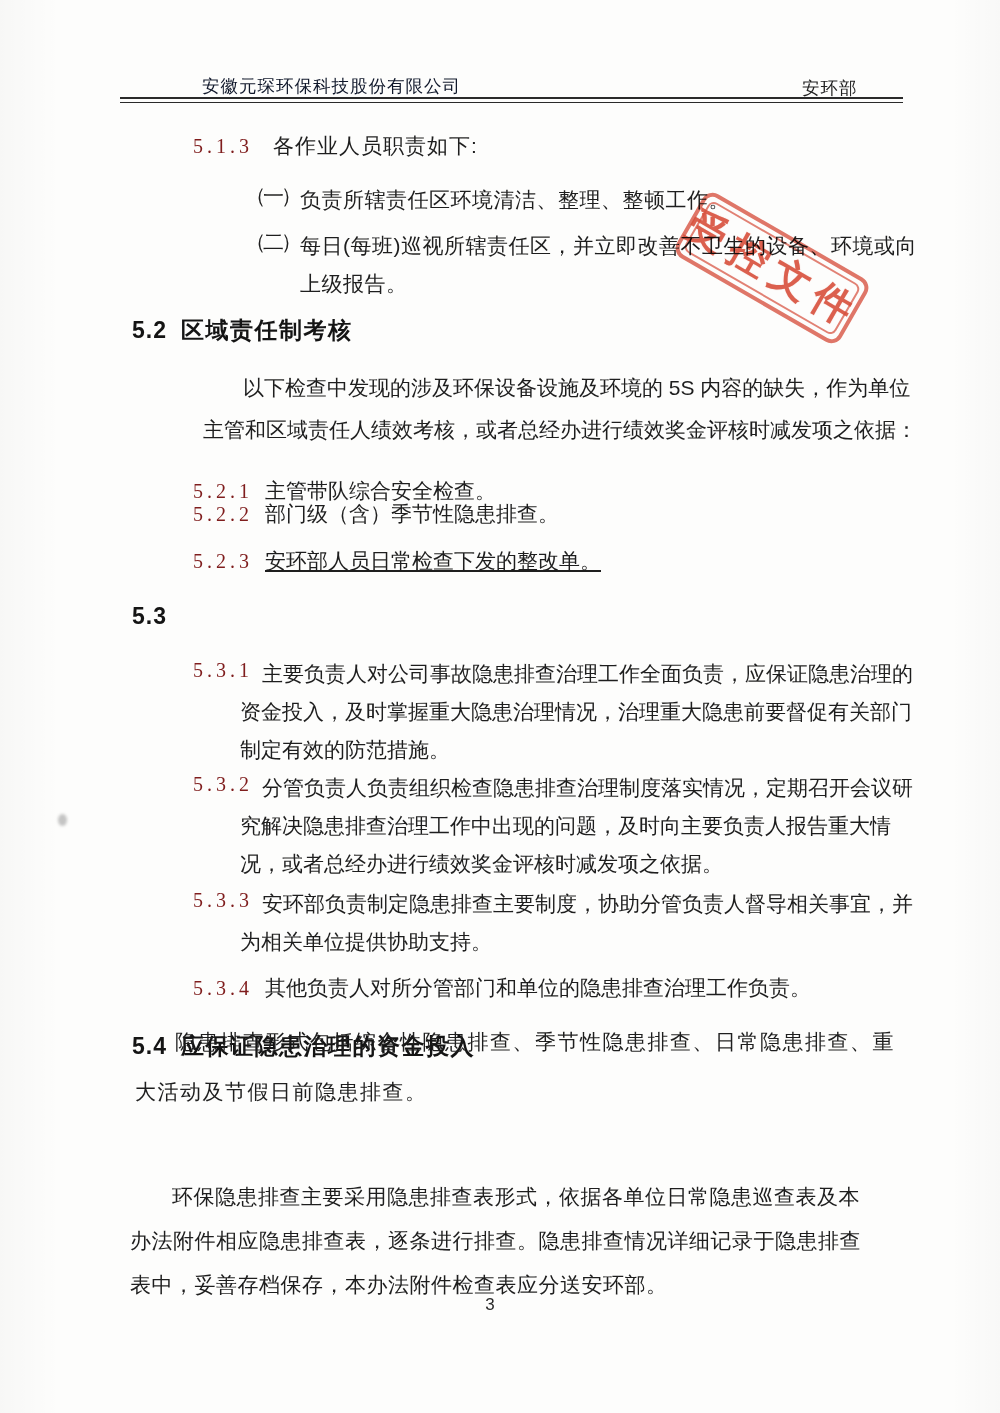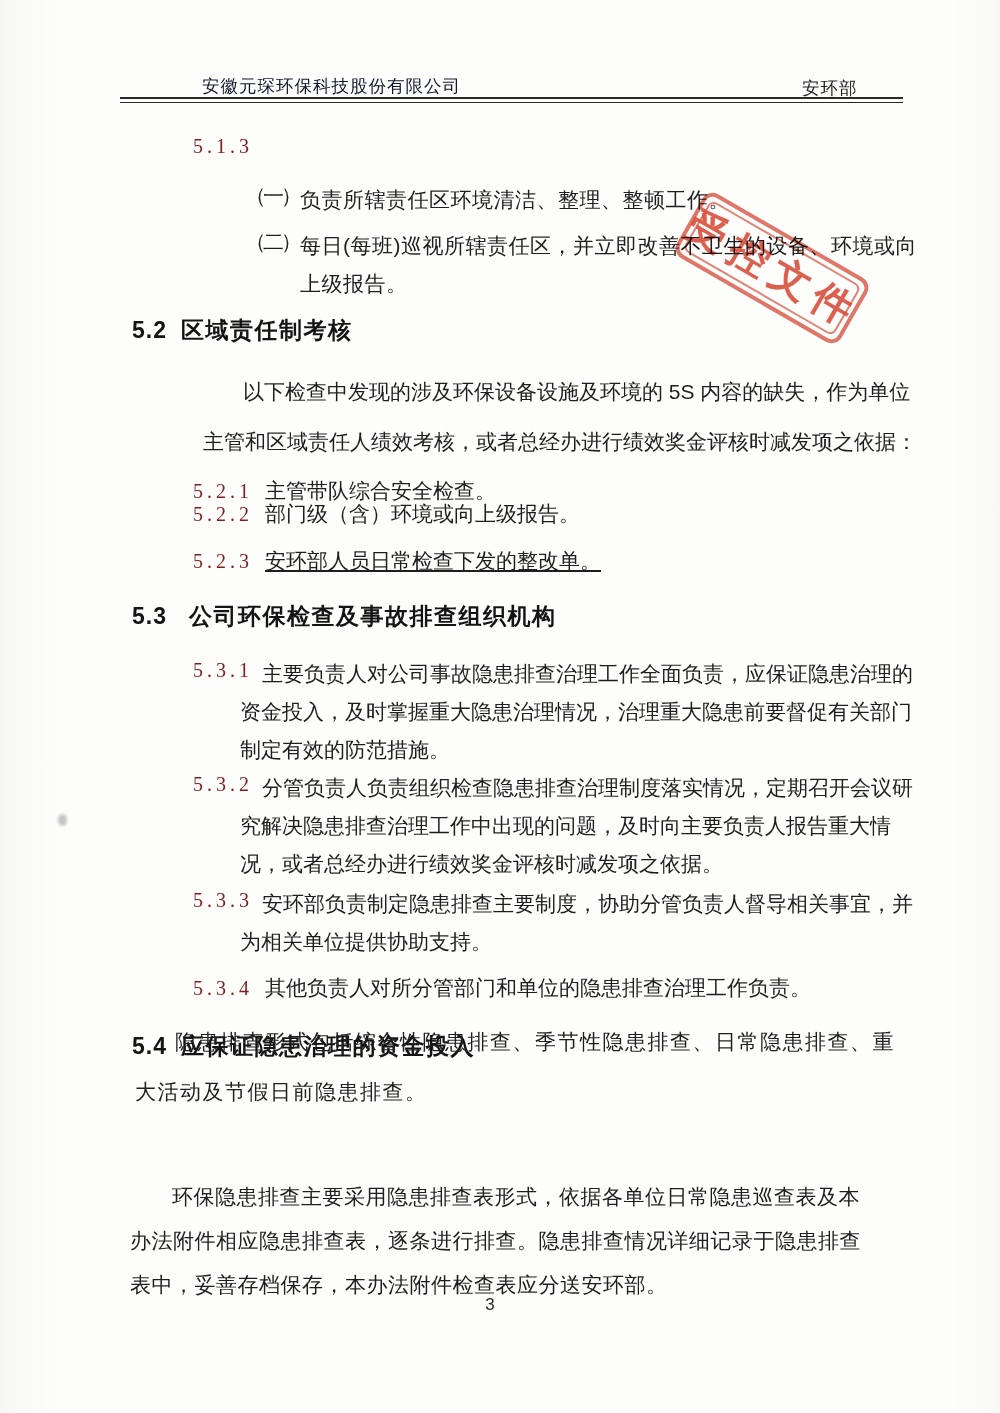--- a/index.html
+++ b/index.html
@@ -43,21 +43,21 @@
   .sub .subnum{position:absolute;left:0;top:0;letter-spacing:-3px;white-space:nowrap;}
   .sub .ctext{margin-left:55px;width:618px;line-height:38px;letter-spacing:0.5px;}
 
   
   .heading{left:132px;display:flex;align-items:baseline;font-weight:700;font-size:23px;color:#141414;}
   .heading .hnum{font-family:"Liberation Sans",sans-serif;margin-right:14px;letter-spacing:1px;}
   .heading .htitle{letter-spacing:1.5px;}
 
   
   .para{text-align:left;}
-  .p52{left:203px;top:367px;width:718px;line-height:50px;text-indent:40px;}
+  .p52{left:203px;top:367px;width:718px;line-height:42px;text-indent:40px;}
   .p54a{left:135px;top:1017px;width:775px;line-height:50px;text-indent:40px;letter-spacing:1.5px;}
   .p54b{left:130px;top:1175px;width:745px;line-height:44px;text-indent:42px;letter-spacing:0.5px;}
 
   
   .c513{top:131px;}
   .sub1{top:181px;}
   .sub2{top:227px;}
   .h52{top:315px;}
   .c521{top:476px;}
   .c522{top:499px;}
@@ -87,20 +87,21 @@
 <body>
 
 <div class="scan-tint"></div>
 
 <div class="hdr-company">安徽元琛环保科技股份有限公司</div>
 <div class="hdr-dept">安环部</div>
 <div class="hdr-rule"></div>
 
 <div class="blk clause c513">
   <span class="num-serif">5.1.3</span>
+  <div class="ctext">各作业人员职责如下:</div>
 </div>
 
 <div class="blk sub sub1">
   <span class="subnum">（一）</span>
   <div class="ctext">负责所辖责任区环境清洁、整理、整顿工作。</div>
 </div>
 
 <div class="blk sub sub2">
   <span class="subnum">（二）</span>
   <div class="ctext">每日(每班)巡视所辖责任区，并立即改善不卫生的设备、环境或向上级报告。</div>
@@ -113,31 +114,30 @@
 
 <div class="blk para p52">以下检查中发现的涉及环保设备设施及环境的 5S 内容的缺失，作为单位主管和区域责任人绩效考核，或者总经办进行绩效奖金评核时减发项之依据：</div>
 
 <div class="blk clause c521">
   <span class="num-serif">5.2.1</span>
   <div class="ctext">主管带队综合安全检查。</div>
 </div>
 
 <div class="blk clause c522">
   <span class="num-serif">5.2.2</span>
-  <div class="ctext">部门级（含）环境或向上级报告。</div>
+  <div class="ctext">部门级（含）季节性隐患排查。</div>
 </div>
 
 <div class="blk clause c523">
   <span class="num-serif">5.2.3</span>
   <div class="ctext">安环部人员日常检查下发的整改单。</div>
 </div>
 
 <div class="blk heading h53">
   <span class="hnum">5.3</span>
-  <span class="htitle">公司环保检查及事故排查组织机构</span>
 </div>
 
 <div class="blk clause multi c531">
   <span class="num-serif">5.3.1</span>
   <div class="ctext">主要负责人对公司事故隐患排查治理工作全面负责，应保证隐患治理的资金投入，及时掌握重大隐患治理情况，治理重大隐患前要督促有关部门制定有效的防范措施。</div>
 </div>
 
 <div class="blk clause multi c532">
   <span class="num-serif">5.3.2</span>
   <div class="ctext">分管负责人负责组织检查隐患排查治理制度落实情况，定期召开会议研究解决隐患排查治理工作中出现的问题，及时向主要负责人报告重大情况，或者总经办进行绩效奖金评核时减发项之依据。</div>

